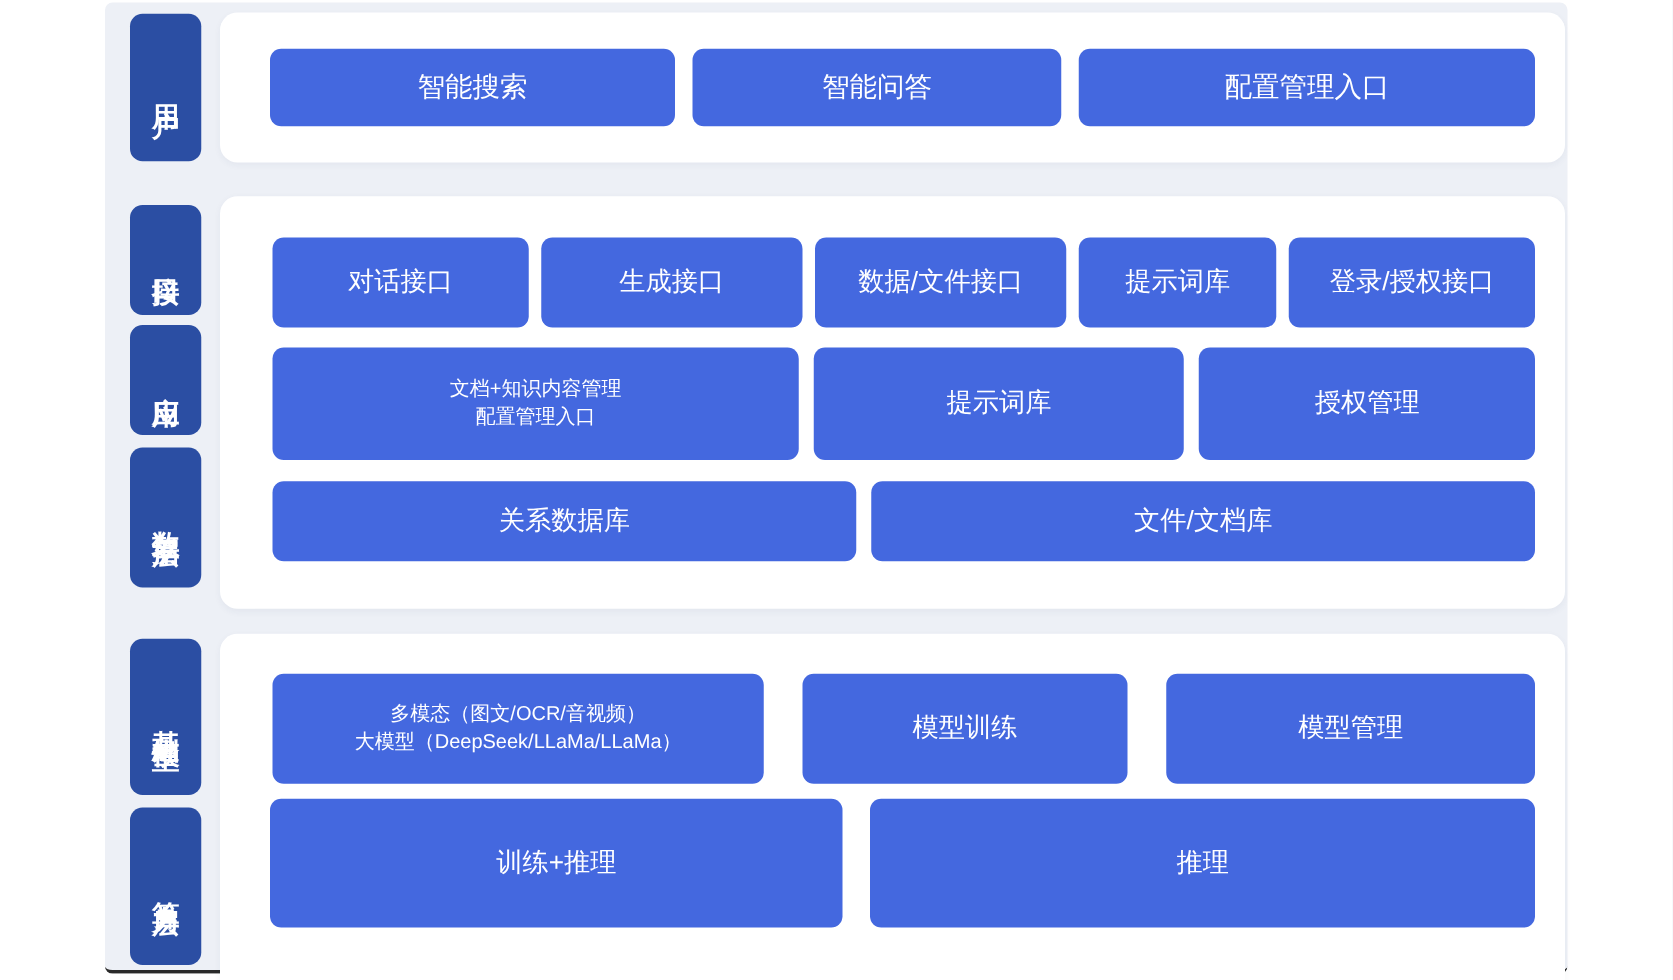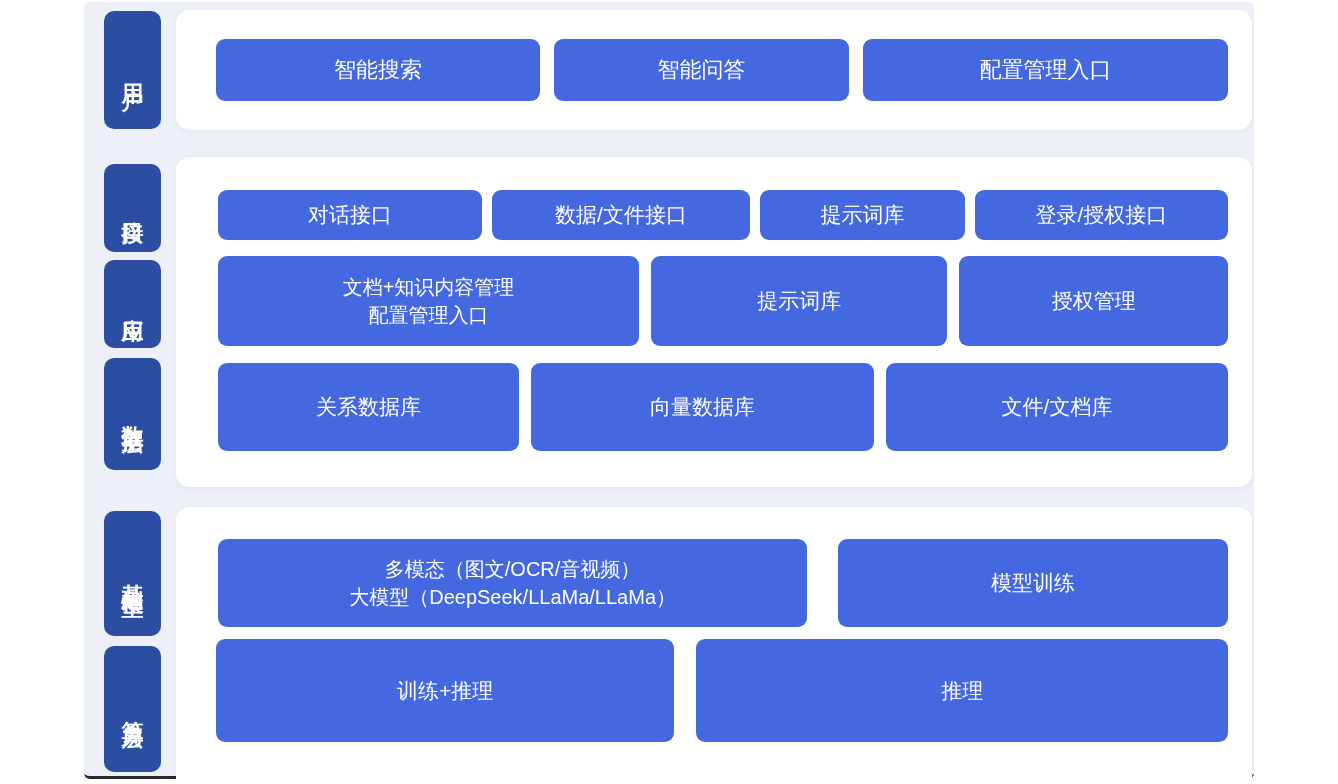--- a/index.html
+++ b/index.html
@@ -55,42 +55,42 @@
   .tab-foundation  { top: 509px; height: 125px; }
   .tab-compute     { top: 644px; height: 126px; }
 
   
   .row {
     display: flex;
     padding: 0 24px 0 42px;
     border-radius: 15px;
   }
   .s1-row  { height: 62px;  margin-top: 29px; gap: 14px; padding-left: 40px; }
-  .s2-row1 { height: 50px;  margin-top: 33px; gap: 10px; }
+  .s2-row1 { height: 72px;  margin-top: 33px; gap: 10px; }
   .s2-row2 { height: 90px;  margin-top: 16px; gap: 12px; }
-  .s2-row3 { height: 88px;  margin-top: 17px; gap: 12px; }
+  .s2-row3 { height: 64px;  margin-top: 17px; gap: 12px; }
   .s3-row1 { height: 88px;  margin-top: 32px; gap: 31px; }
   .s3-row2 { height: 103px; margin-top: 12px; gap: 22px; padding-left: 40px; }
 
   .block {
     flex: var(--g, 1) 1 0;
     background: var(--block, #4468DF);
     border-radius: 9px;
     color: #fff;
     display: flex;
     flex-direction: column;
     align-items: center;
     justify-content: center;
     text-align: center;
     font-size: 21px;
     font-weight: 500;
     line-height: 1.4;
   }
   .s1-row .block { font-size: 22px; }
-  .block.two-line { font-size: 20px; }
+  .block.two-line { font-size: 16px; }
 </style>
 </head>
 <body>
 
 <div class="board">
 
   <div class="tab tab-user">用户</div>
   <div class="tab tab-interface">接口</div>
   <div class="tab tab-application">应用</div>
   <div class="tab tab-data">数据层</div>
@@ -101,46 +101,47 @@
     <div class="row s1-row">
       <div class="block" style="--g:325">智能搜索</div>
       <div class="block" style="--g:296">智能问答</div>
       <div class="block" style="--g:366">配置管理入口</div>
     </div>
   </div>
 
   <div class="panel panel-2">
     <div class="row s2-row1">
       <div class="block" style="--g:204">对话接口</div>
+      <div class="block" style="--g:209">生成接口</div>
       <div class="block" style="--g:200">数据/文件接口</div>
       <div class="block" style="--g:158">提示词库</div>
       <div class="block" style="--g:196">登录/授权接口</div>
     </div>
     <div class="row s2-row2">
       <div class="block two-line" style="--g:301">
         <span>文档+知识内容管理</span>
         <span>配置管理入口</span>
       </div>
       <div class="block" style="--g:212">提示词库</div>
       <div class="block" style="--g:192">授权管理</div>
     </div>
     <div class="row s2-row3">
       <div class="block" style="--g:301">关系数据库</div>
-      <div class="block" style="--g:343">向量数据库</div>
       <div class="block" style="--g:342">文件/文档库</div>
     </div>
   </div>
 
   <div class="panel panel-3">
     <div class="row s3-row1">
       <div class="block two-line" style="--g:393">
         <span>多模态（图文/OCR/音视频）</span>
         <span>大模型（DeepSeek/LLaMa/LLaMa）</span>
       </div>
       <div class="block" style="--g:260">模型训练</div>
+      <div class="block" style="--g:295">模型管理</div>
     </div>
     <div class="row s3-row2">
       <div class="block" style="--g:462">训练+推理</div>
       <div class="block" style="--g:536">推理</div>
     </div>
   </div>
 
 </div>
 
 </body></html>

